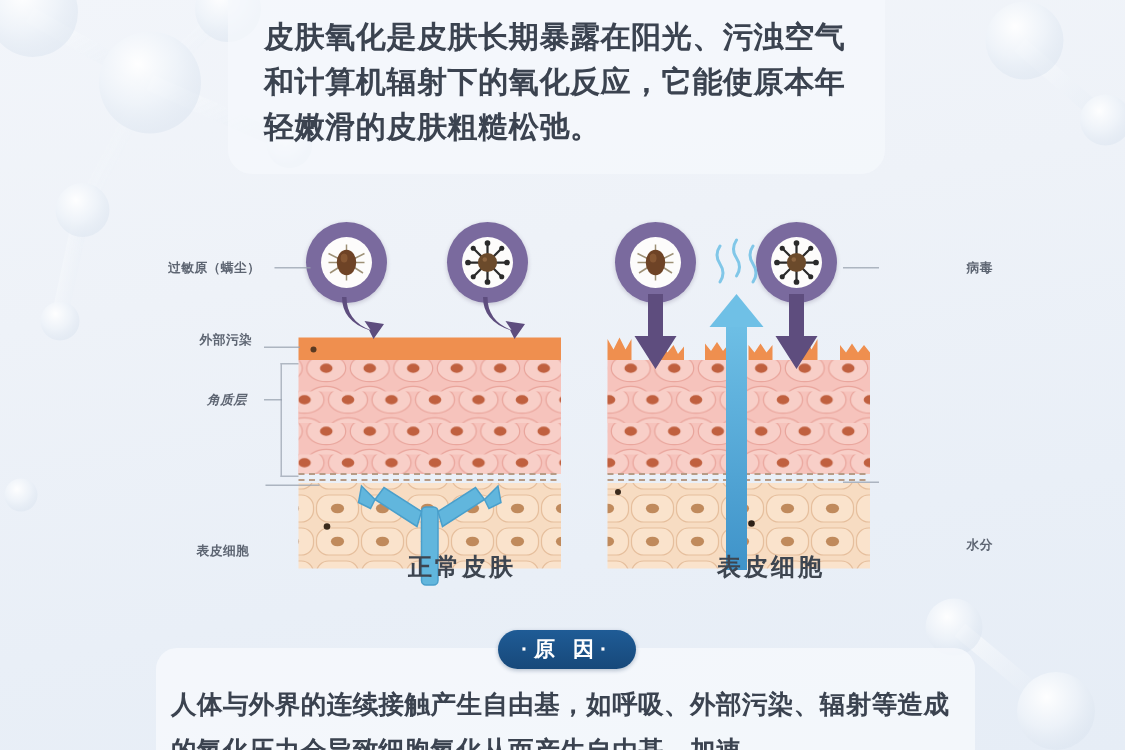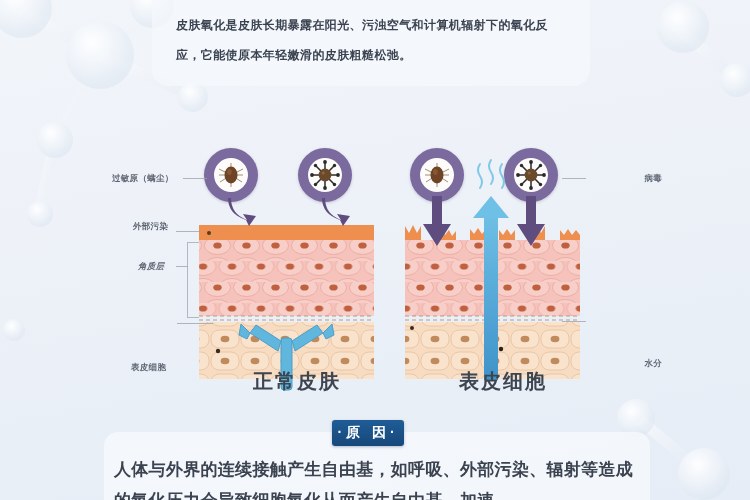--- a/index.html
+++ b/index.html
@@ -32,21 +32,21 @@
     position: absolute;
     left: 152px;
     top: -12px;
     width: 438px;
     padding: 22px 24px 16px 24px;
     background: rgba(245,248,252,0.72);
     border-radius: 0 0 16px 16px;
     z-index: 4;
   }
   .top-panel p {
-    font-size: 12px;
+    font-size: 20px;
     line-height: 30px;
     color: #3b4350;
     font-weight: 700;
     letter-spacing: 0.4px;
     text-align: left;
   }
 
   
   .diagram {
     position: absolute;
@@ -82,25 +82,26 @@
   }
   .bracket {
     position: absolute;
     border: 1px solid #97a0ae;
     border-right: none;
     opacity: 0.7;
   }
 
   .caption {
     position: absolute;
-    font-size: 20px;
+    font-size: 16px;
     font-weight: 700;
     color: #3d4椅550;
     color: #3d4550;
     letter-spacing: 2px;
+    margin-left: 19px;
   }
   .cap-normal  { left: 253px; top: 238px; }
   .cap-damaged { left: 459px; top: 238px; }
 
   
   .pathogen {
     position: absolute;
     width: 54px;
     height: 54px;
     border-radius: 50%;
@@ -122,23 +123,23 @@
   .p1 { left: 204px; top: 18px; }
   .p2 { left: 298px; top: 18px; }
   .p3 { left: 410px; top: 18px; }
   .p4 { left: 504px; top: 18px; }
 
   
   .cause-badge {
     position: absolute;
     left: 332px;
     top: 420px;
-    width: 72px;
+    width: 92px;
     height: 26px;
-    border-radius: 3px;
+    border-radius: 13px;
     background: linear-gradient(180deg, #1f5c96 0%, #17487a 100%);
     color: #ffffff;
     font-size: 14px;
     font-weight: 700;
     letter-spacing: 4px;
     display: flex;
     align-items: center;
     justify-content: center;
     z-index: 6;
     box-shadow: 0 1px 3px rgba(20,50,90,0.3);

